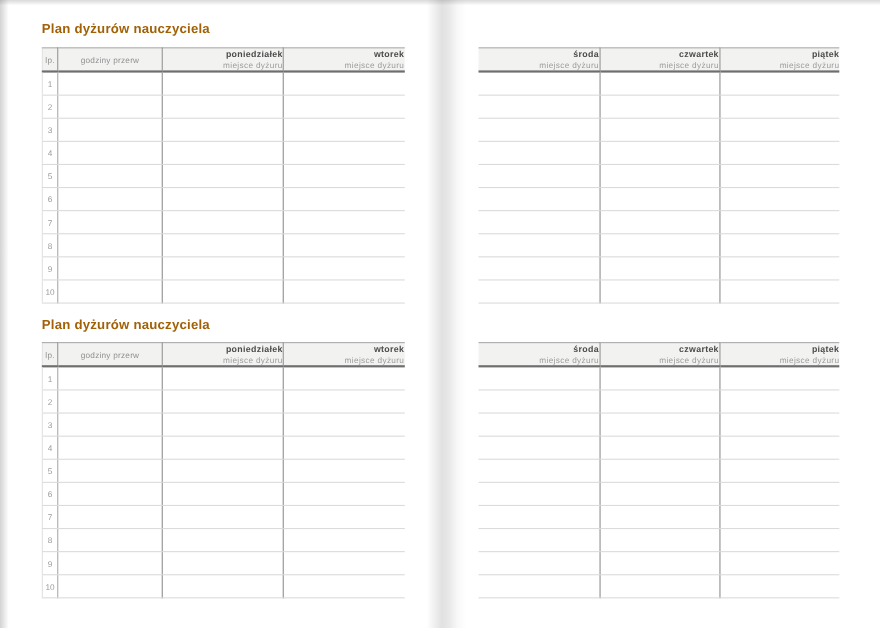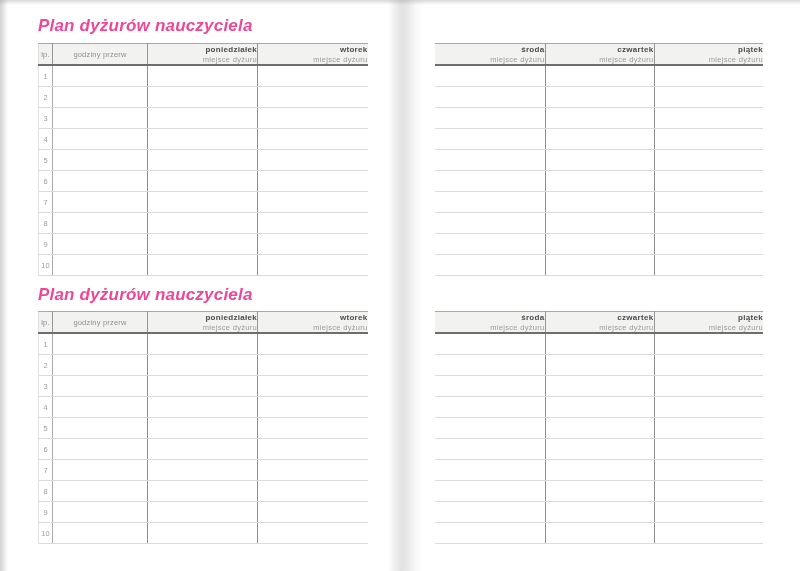--- a/index.html
+++ b/index.html
@@ -33,27 +33,26 @@
       rgba(90,90,90,0.18) 38%,
       rgba(90,90,90,0.14) 55%,
       rgba(90,90,90,0.04) 78%,
       rgba(90,90,90,0) 100%);
     pointer-events: none;
   }
 
   .title {
     position: absolute;
     margin: 0;
-    font-size: 17px;
+    font-size: 12px;
     font-weight: 700;
     letter-spacing: 0.2px;
-    color: #ec4899;
+    color: #a16207;
     line-height: 16px;
     white-space: nowrap;
-    font-style: italic;
   }
   .pos-title1 { left: 38px; top: 18px; }
   .pos-title2 { left: 38px; top: 287px; }
 
   table.duty-table {
     position: absolute;
     border-collapse: collapse;
     table-layout: fixed;
   }
   .pos-t1l { left: 38px;  top: 43px;  width: 329px; }

